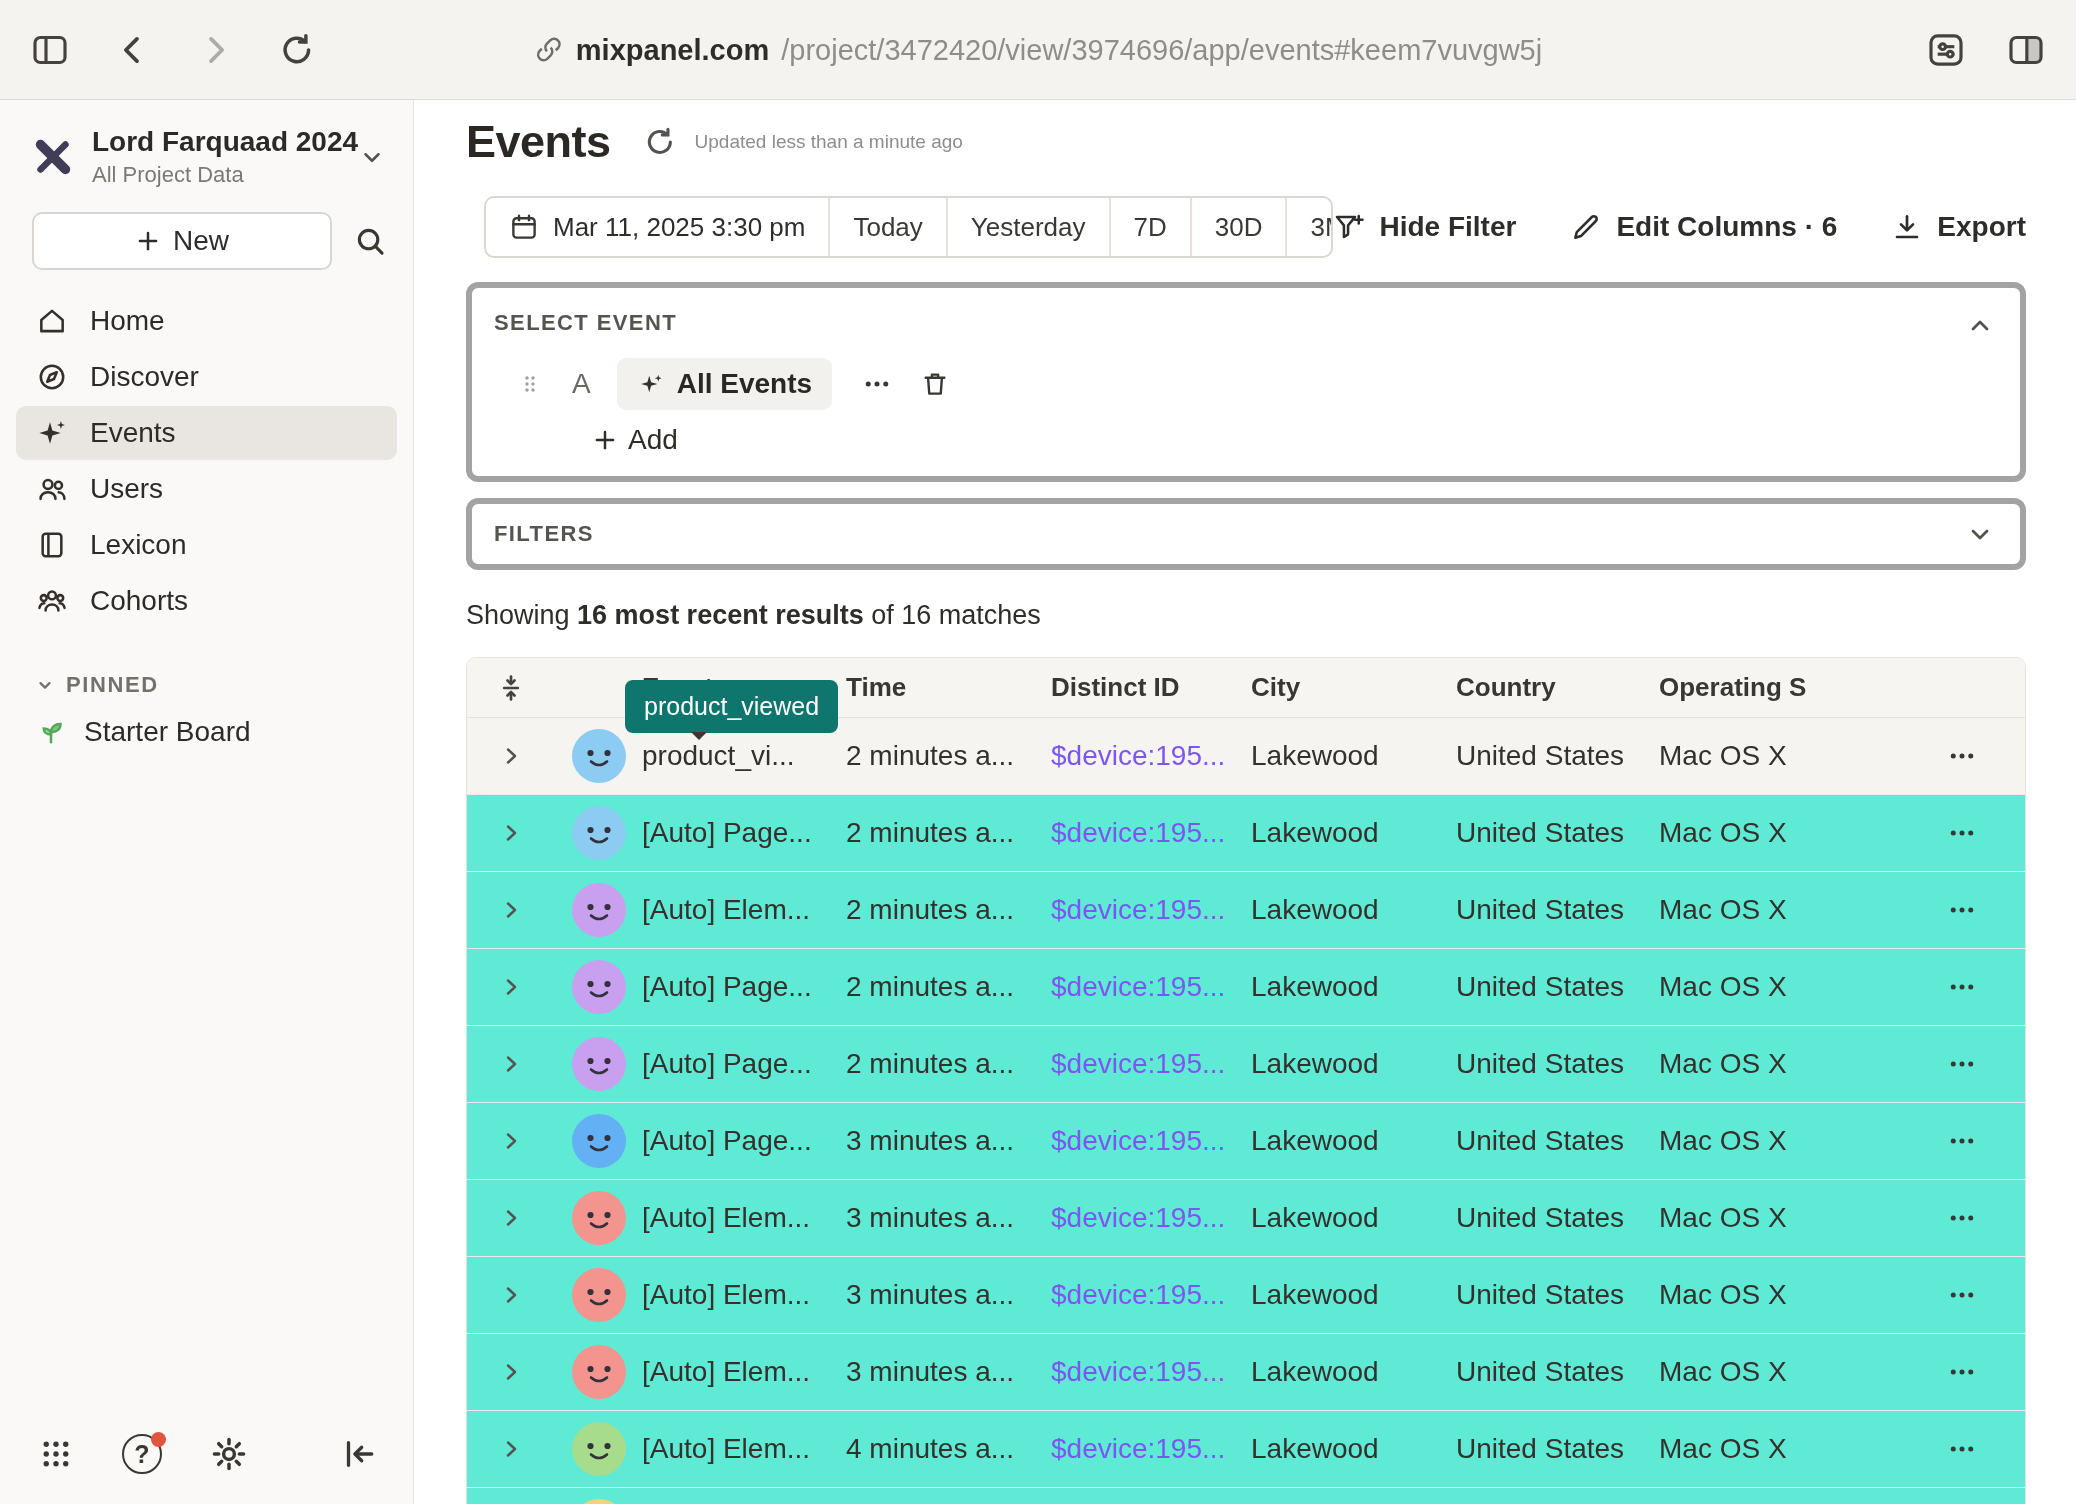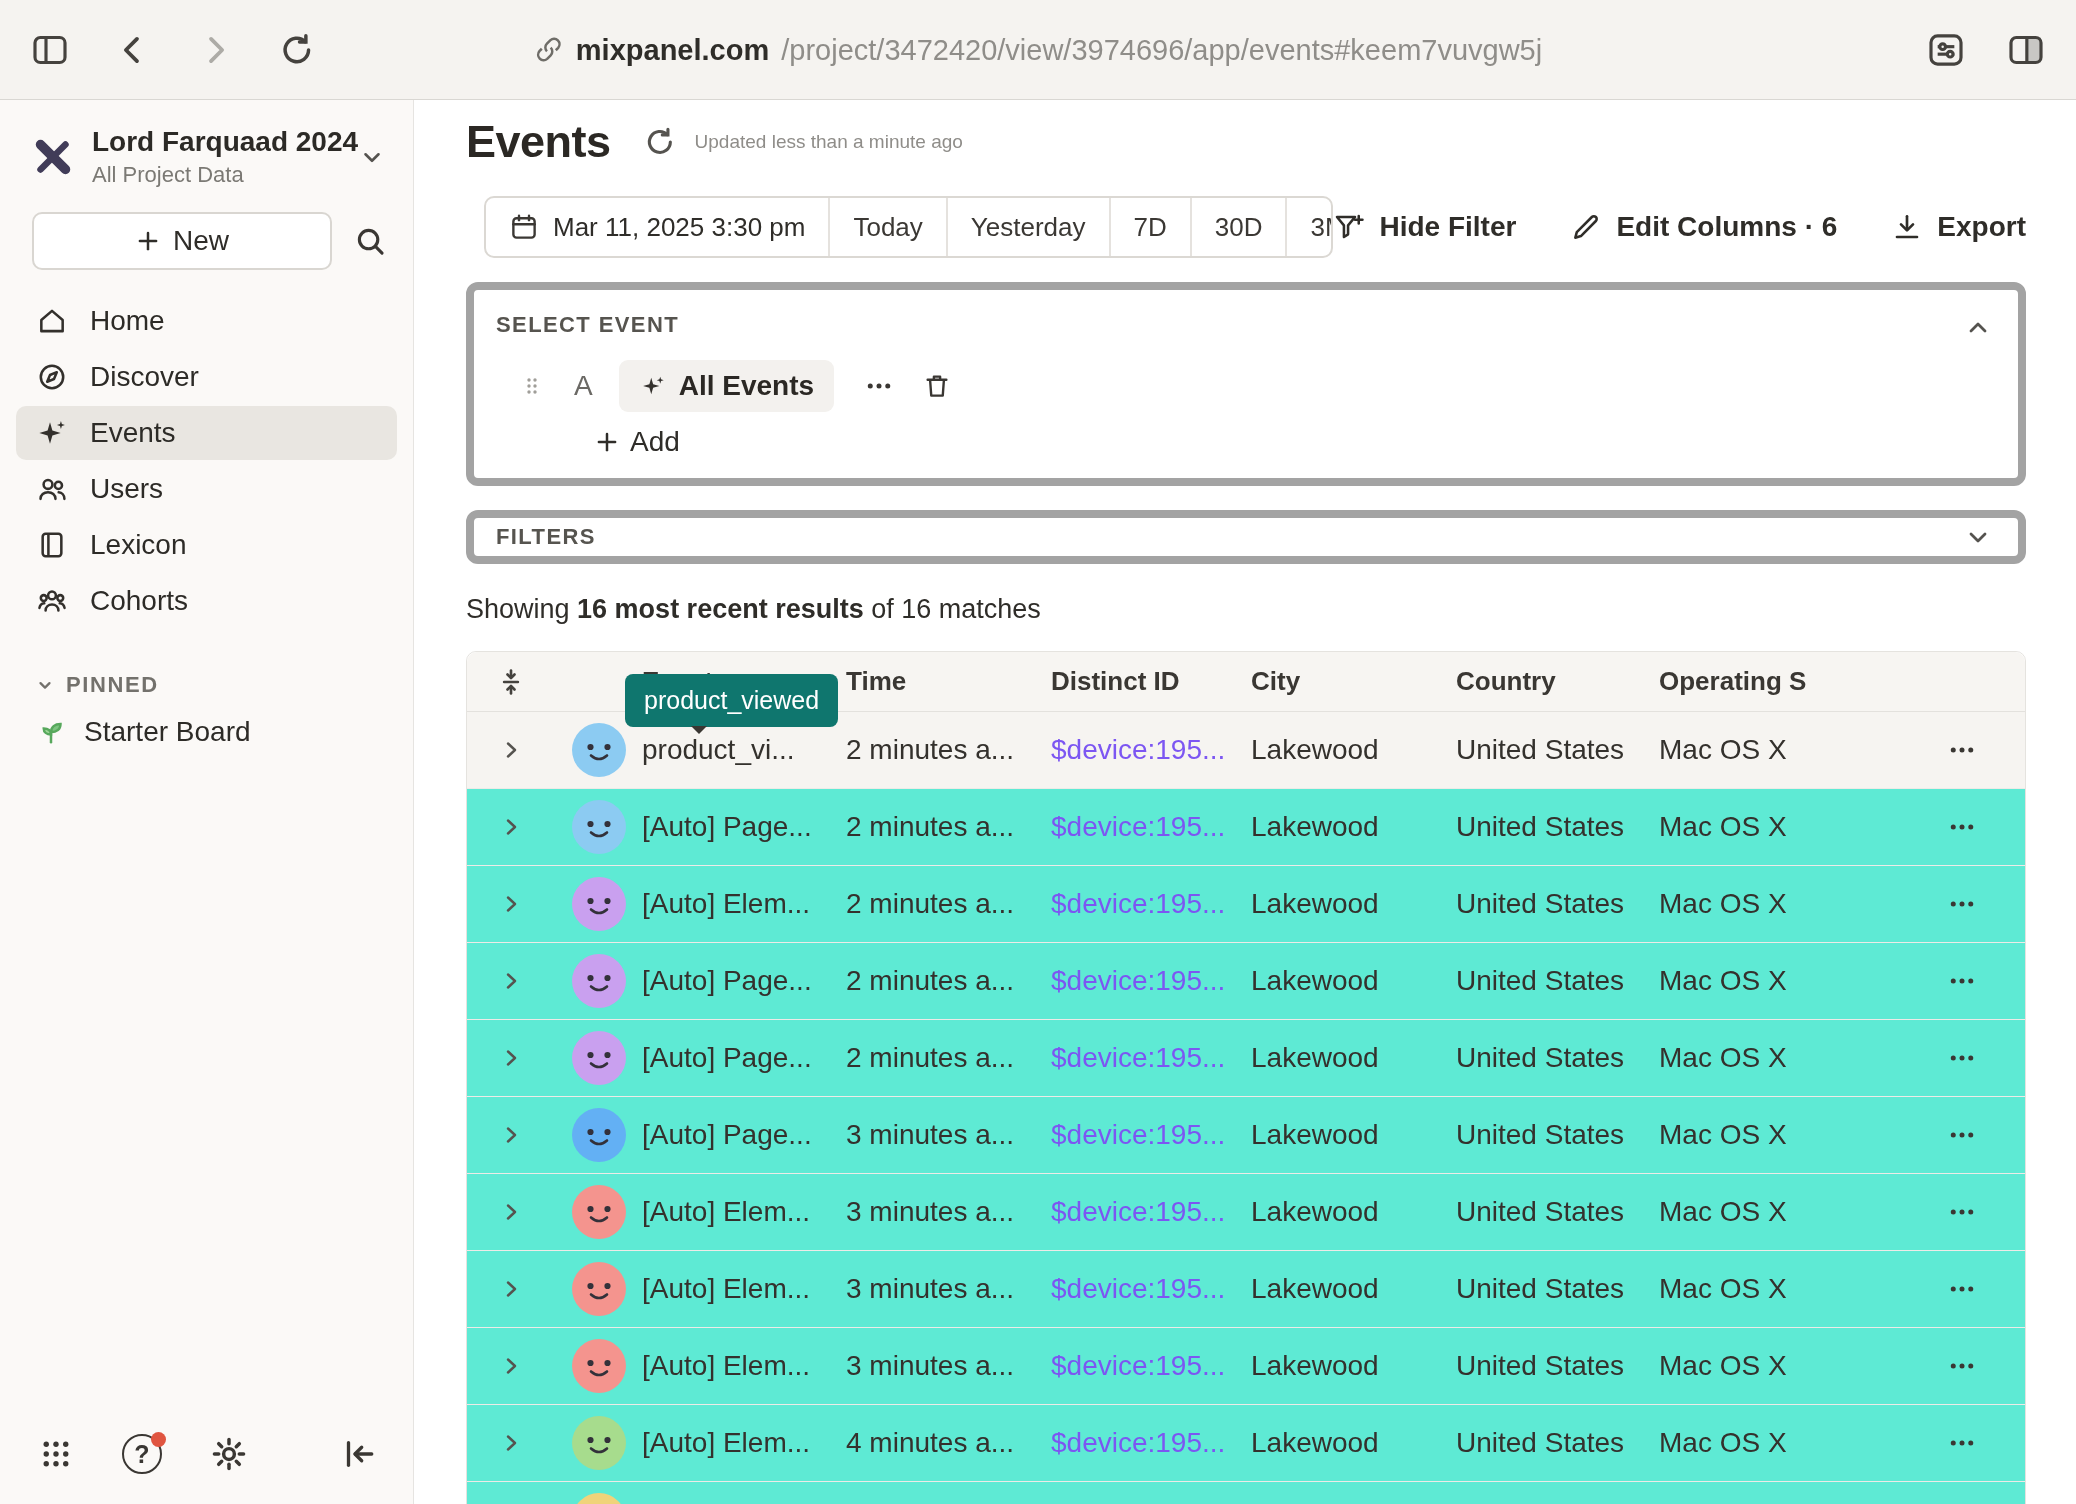--- a/index.html
+++ b/index.html
@@ -54,32 +54,32 @@
 
   .toolbar { margin-top:28px; display:flex; align-items:center; white-space:nowrap; }
   .seg-group { margin-left:18px; display:inline-flex; border:2px solid #dbd8d3; border-radius:10px; overflow:hidden; background:#fff; height:62px; }
   .seg { display:flex; align-items:center; gap:14px; padding:0 23px; font-size:26px; color:#3b3834; border-left:2px solid #e5e2de; }
   .seg:first-child { border-left:none; }
   .seg.date-seg { font-weight:500; color:#2f2d29; }
   .seg .icn { color:#3b3834; }
   .tb-right { margin-left:auto; display:flex; align-items:center; gap:54px; }
   .tb-btn { display:flex; align-items:center; gap:14px; font-size:28px; font-weight:600; color:#2f2d29; }
 
-  .card { border:8px solid #a3a3a3; border-radius:12px; position:relative; }
+  .card { border:6px solid #a3a3a3; border-radius:12px; position:relative; }
   .card.select-event { margin-top:24px; padding:22px 26px 20px 22px; }
   .sec-title { font-size:22px; font-weight:700; letter-spacing:1.4px; color:#56544f; }
   .card-chev { position:absolute; top:24px; right:26px; color:#55534f; }
   .event-row { margin-top:22px; display:flex; align-items:center; padding-left:24px; }
   .drag { color:#a09e99; }
   .row-letter { margin-left:30px; font-size:28px; color:#6b6965; }
   .event-chip { margin-left:26px; display:flex; align-items:center; gap:12px; background:#f3f1ee; border-radius:9px; padding:10px 20px; font-size:28px; font-weight:700; color:#2b2824; }
   .chip-dots { margin-left:30px; color:#3a3733; }
   .trash-btn { margin-left:28px; color:#3a3733; }
   .add-btn { margin-top:14px; margin-left:98px; display:flex; align-items:center; gap:10px; font-size:28px; font-weight:500; color:#2f2d29; }
-  .card.filters { margin-top:24px; height:54px; display:flex; align-items:center; justify-content:space-between; padding:0 26px 0 22px; }
+  .card.filters { margin-top:16px; height:72px; display:flex; align-items:center; justify-content:space-between; padding:0 26px 0 22px; }
   .card.filters .card-chev { position:static; }
 
   .results-line { margin-top:30px; font-size:27px; color:#2f2d29; }
   .results-line b { font-weight:700; }
 
   
   .table-wrap { margin-top:26px; border:1px solid #e5e3df; border-radius:10px 10px 0 0; position:relative; }
   .grid-cols { display:grid; grid-template-columns:88px 87px 204px 205px 200px 205px 203px 228px 140px; align-items:center; }
   .thead { height:60px; background:#f7f5f2; border-bottom:1px solid #e3e1dd; border-radius:10px 10px 0 0; font-size:26px; font-weight:700; color:#3a3733; }
   .thead .c-chev { justify-content:center; color:#45423e; }

